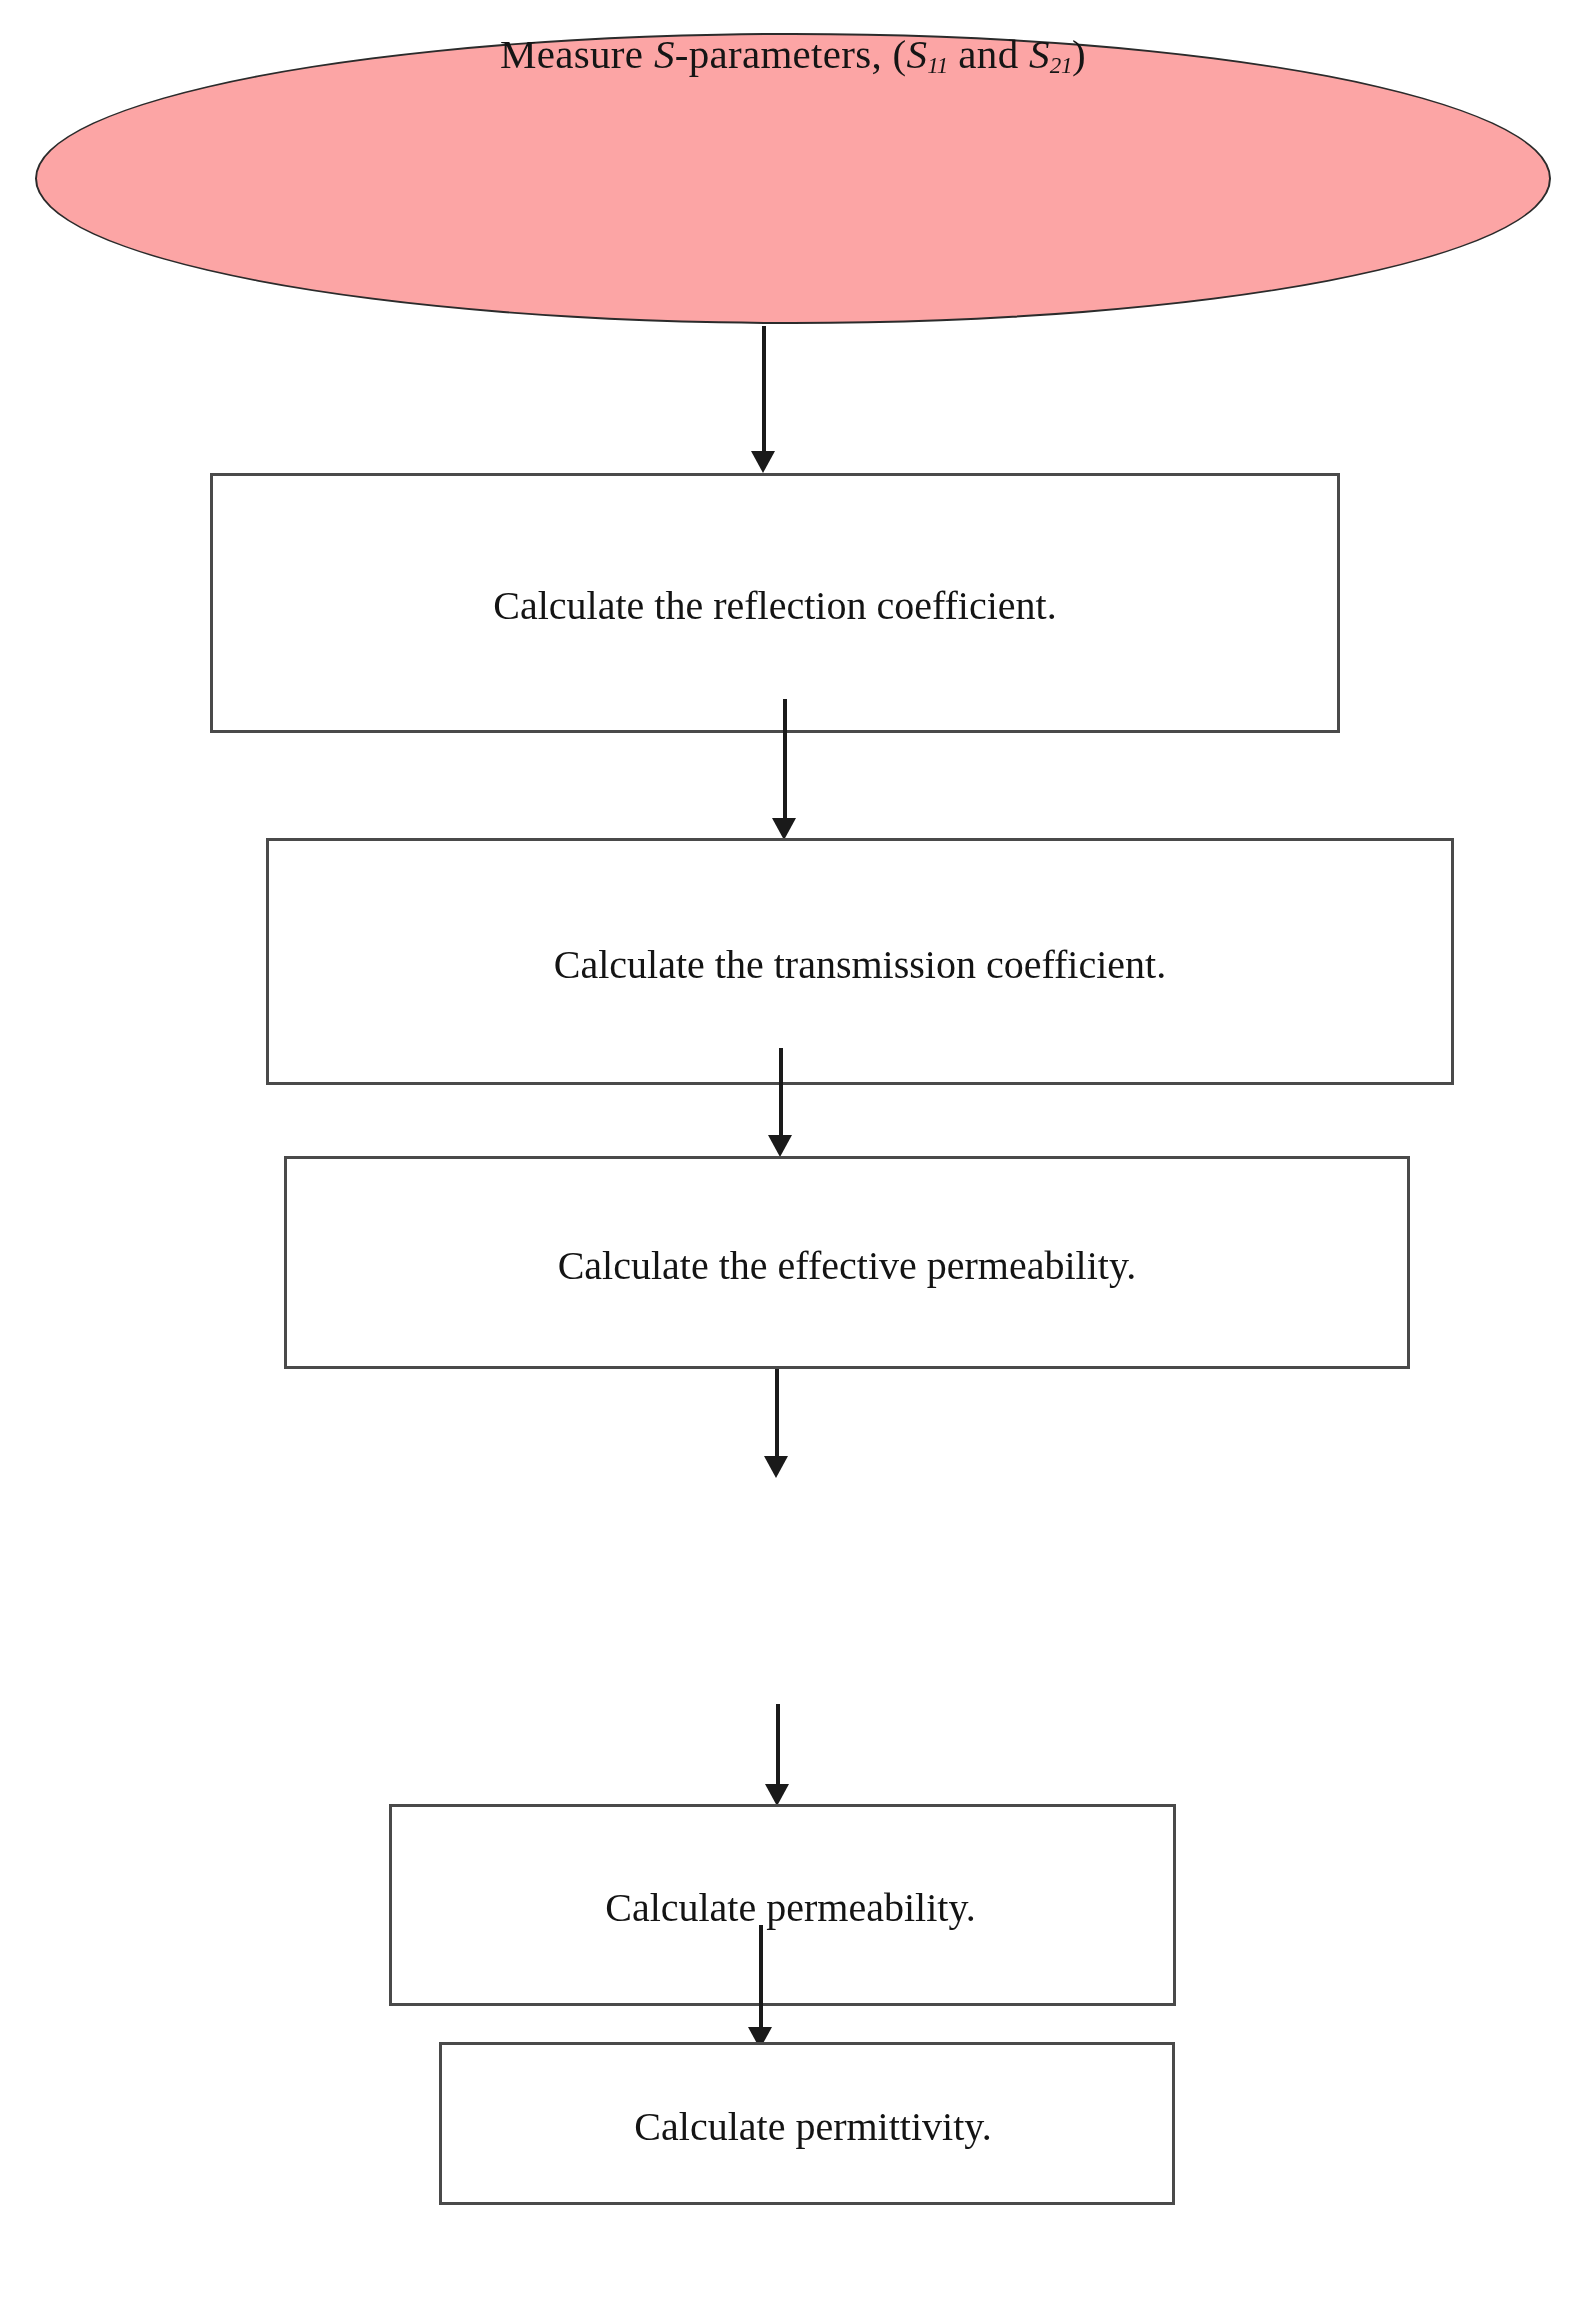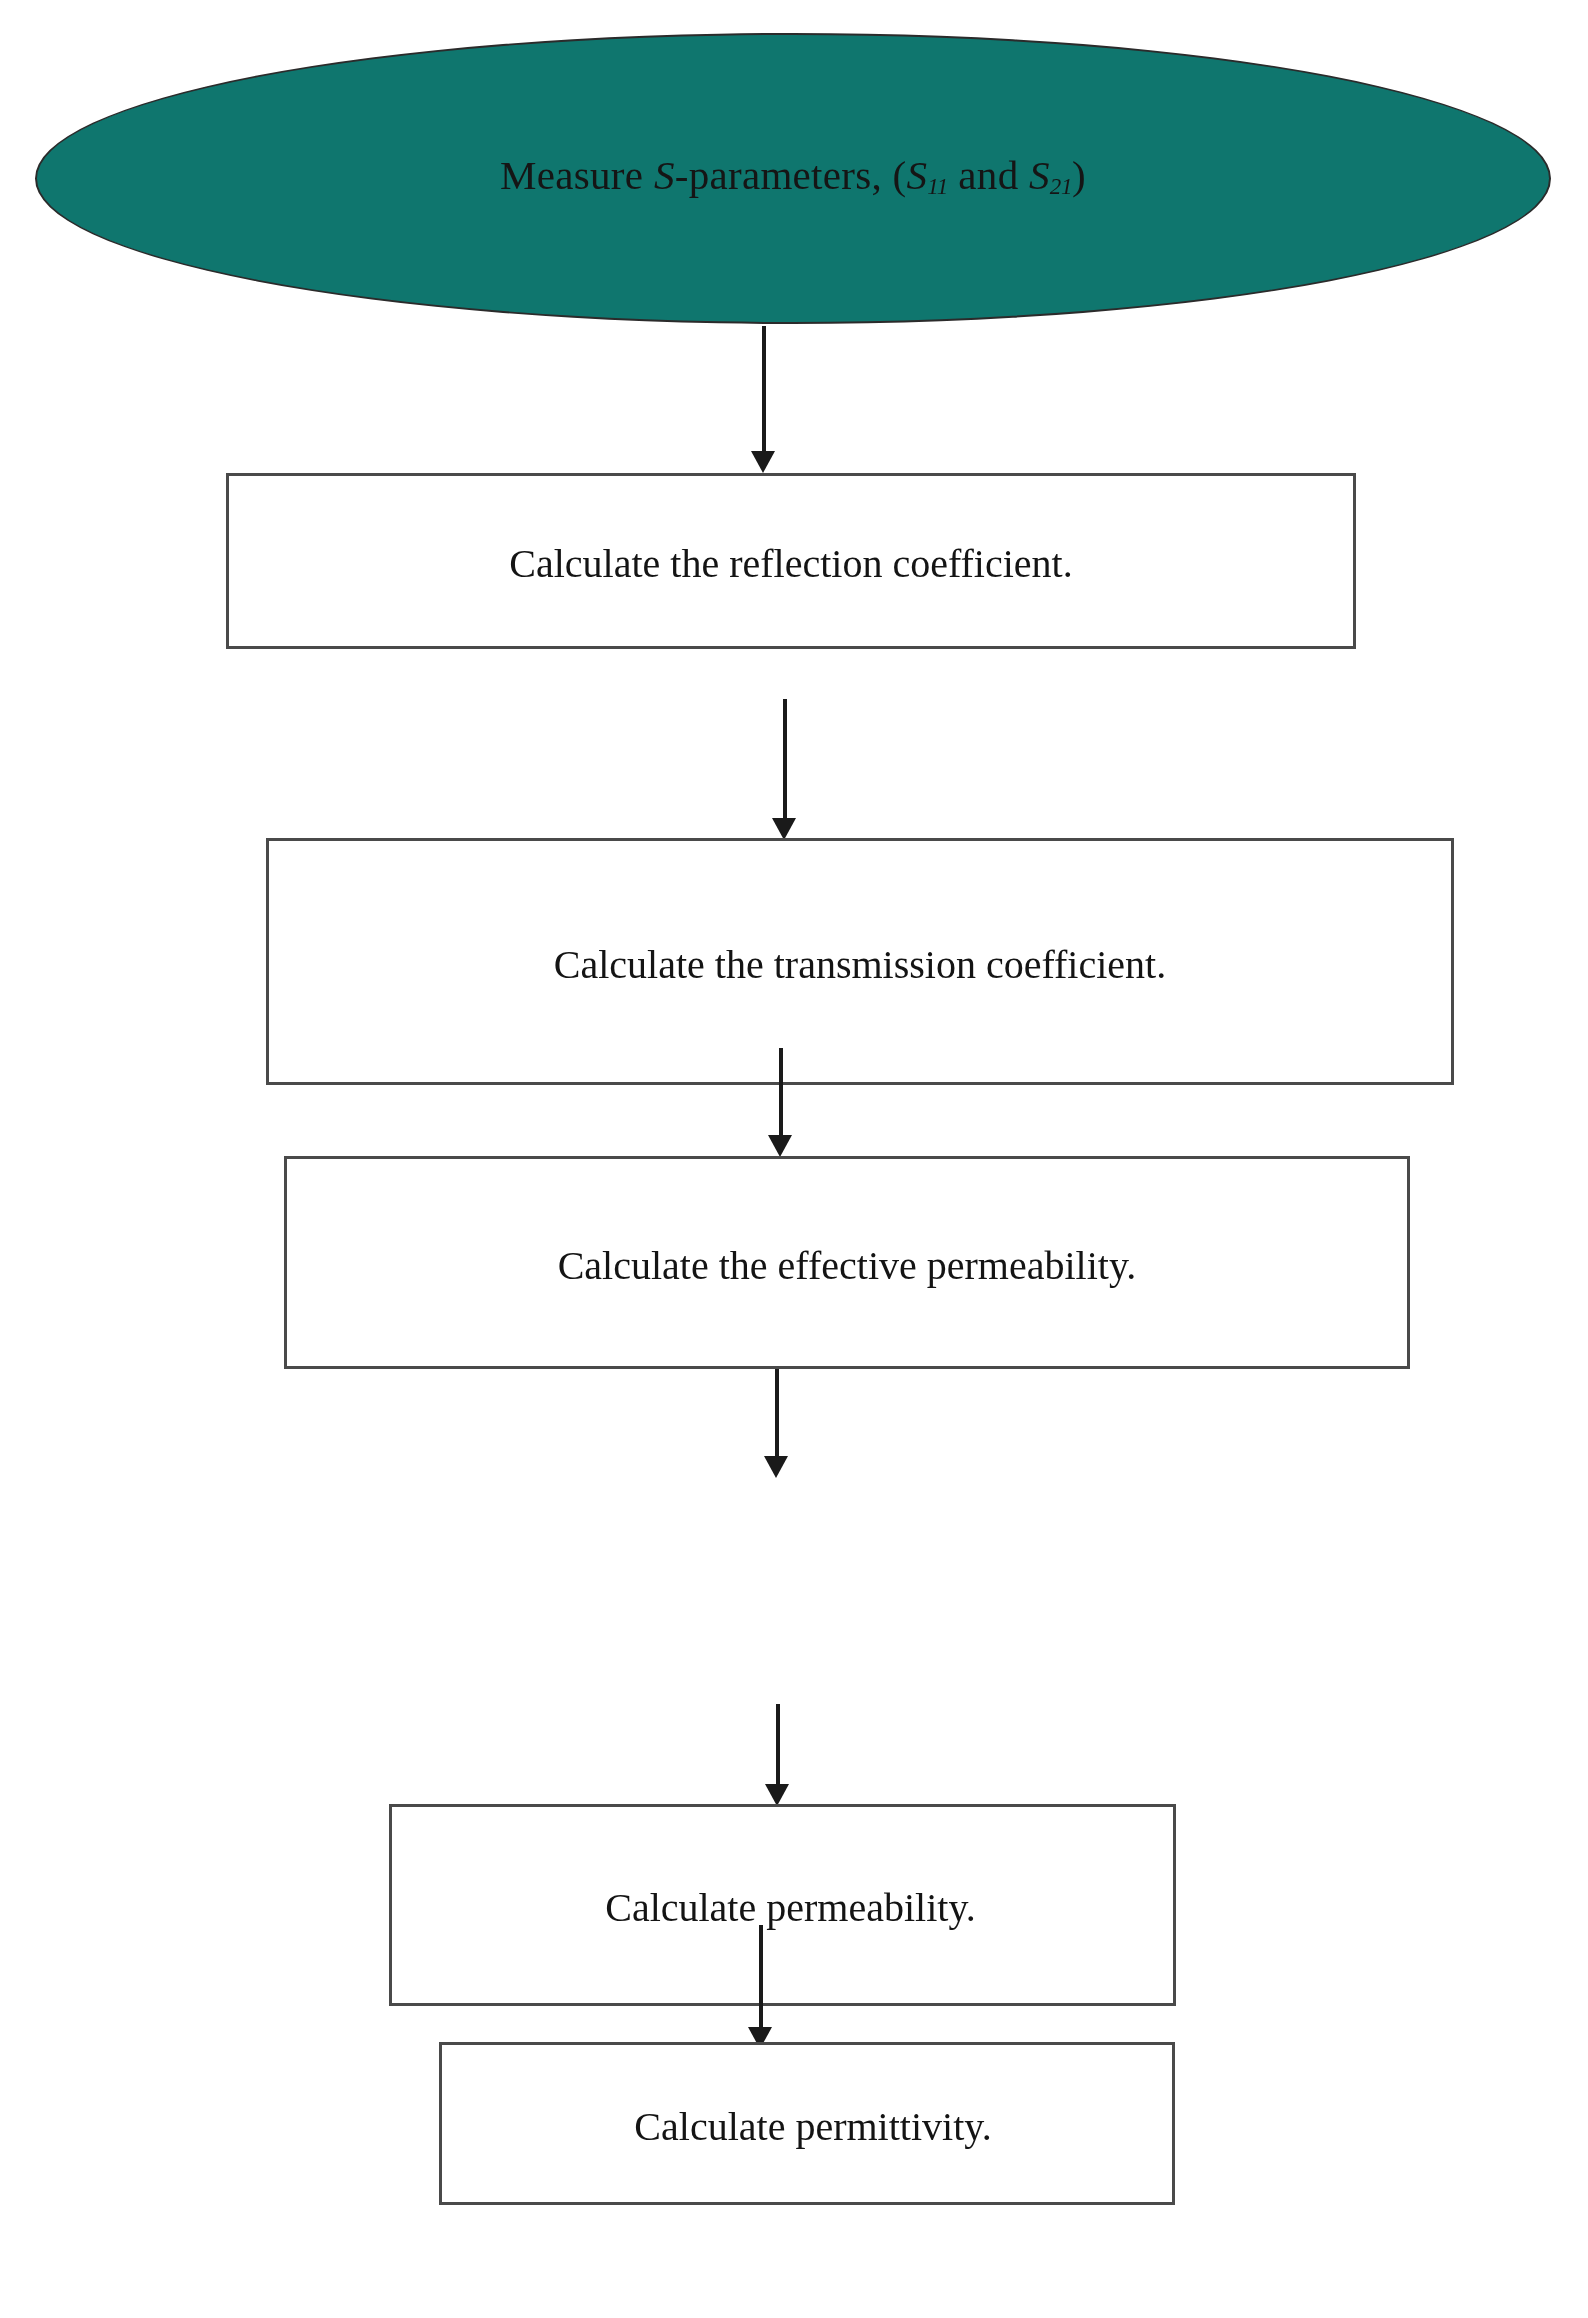--- a/index.html
+++ b/index.html
@@ -18,23 +18,22 @@
     background: #ffffff;
     overflow: hidden;
   }
 
   
   .terminator {
     position: absolute;
     box-sizing: border-box;
     border: 2.5px solid #2b2b2b;
     border-radius: 50%;
-    background: #0f766e;
+    background: #fca5a5;
     display: flex;
-    align-items: center;
     justify-content: center;
   }
   .terminator-label {
     font-size: 41px;
     line-height: 1.1;
     letter-spacing: 0.3px;
     color: #151515;
     white-space: nowrap;
     transform: translateY(-3.3px);
   }
@@ -100,21 +99,21 @@
 
   <div class="terminator" style="left:35px; top:33px; width:1516px; height:291px;">
     <div class="terminator-label"><span>Measure </span><span class="sym">S</span><span>-parameters, (</span><span class="sym">S</span><sub>11</sub><span> and </span><span class="sym">S</span><sub>21</sub><span>)</span></div>
   </div>
 
   <div class="connector" style="left:764px; top:326px; height:146px;">
     <div class="shaft" style="height:125px;"></div>
     <div class="head" style="top:125px;"></div>
   </div>
 
-  <div class="process" style="left:226px; top:473px; width:1130px; height:176px;">
+  <div class="process" style="left:210px; top:473px; width:1130px; height:260px;">
     <div class="process-label">Calculate the reflection coefficient.</div>
   </div>
 
   <div class="connector" style="left:785px; top:699px; height:141px;">
     <div class="shaft" style="height:119px;"></div>
     <div class="head" style="top:119px;"></div>
   </div>
 
   <div class="process" style="left:266px; top:838px; width:1188px; height:247px;">
     <div class="process-label">Calculate the transmission coefficient.</div>

